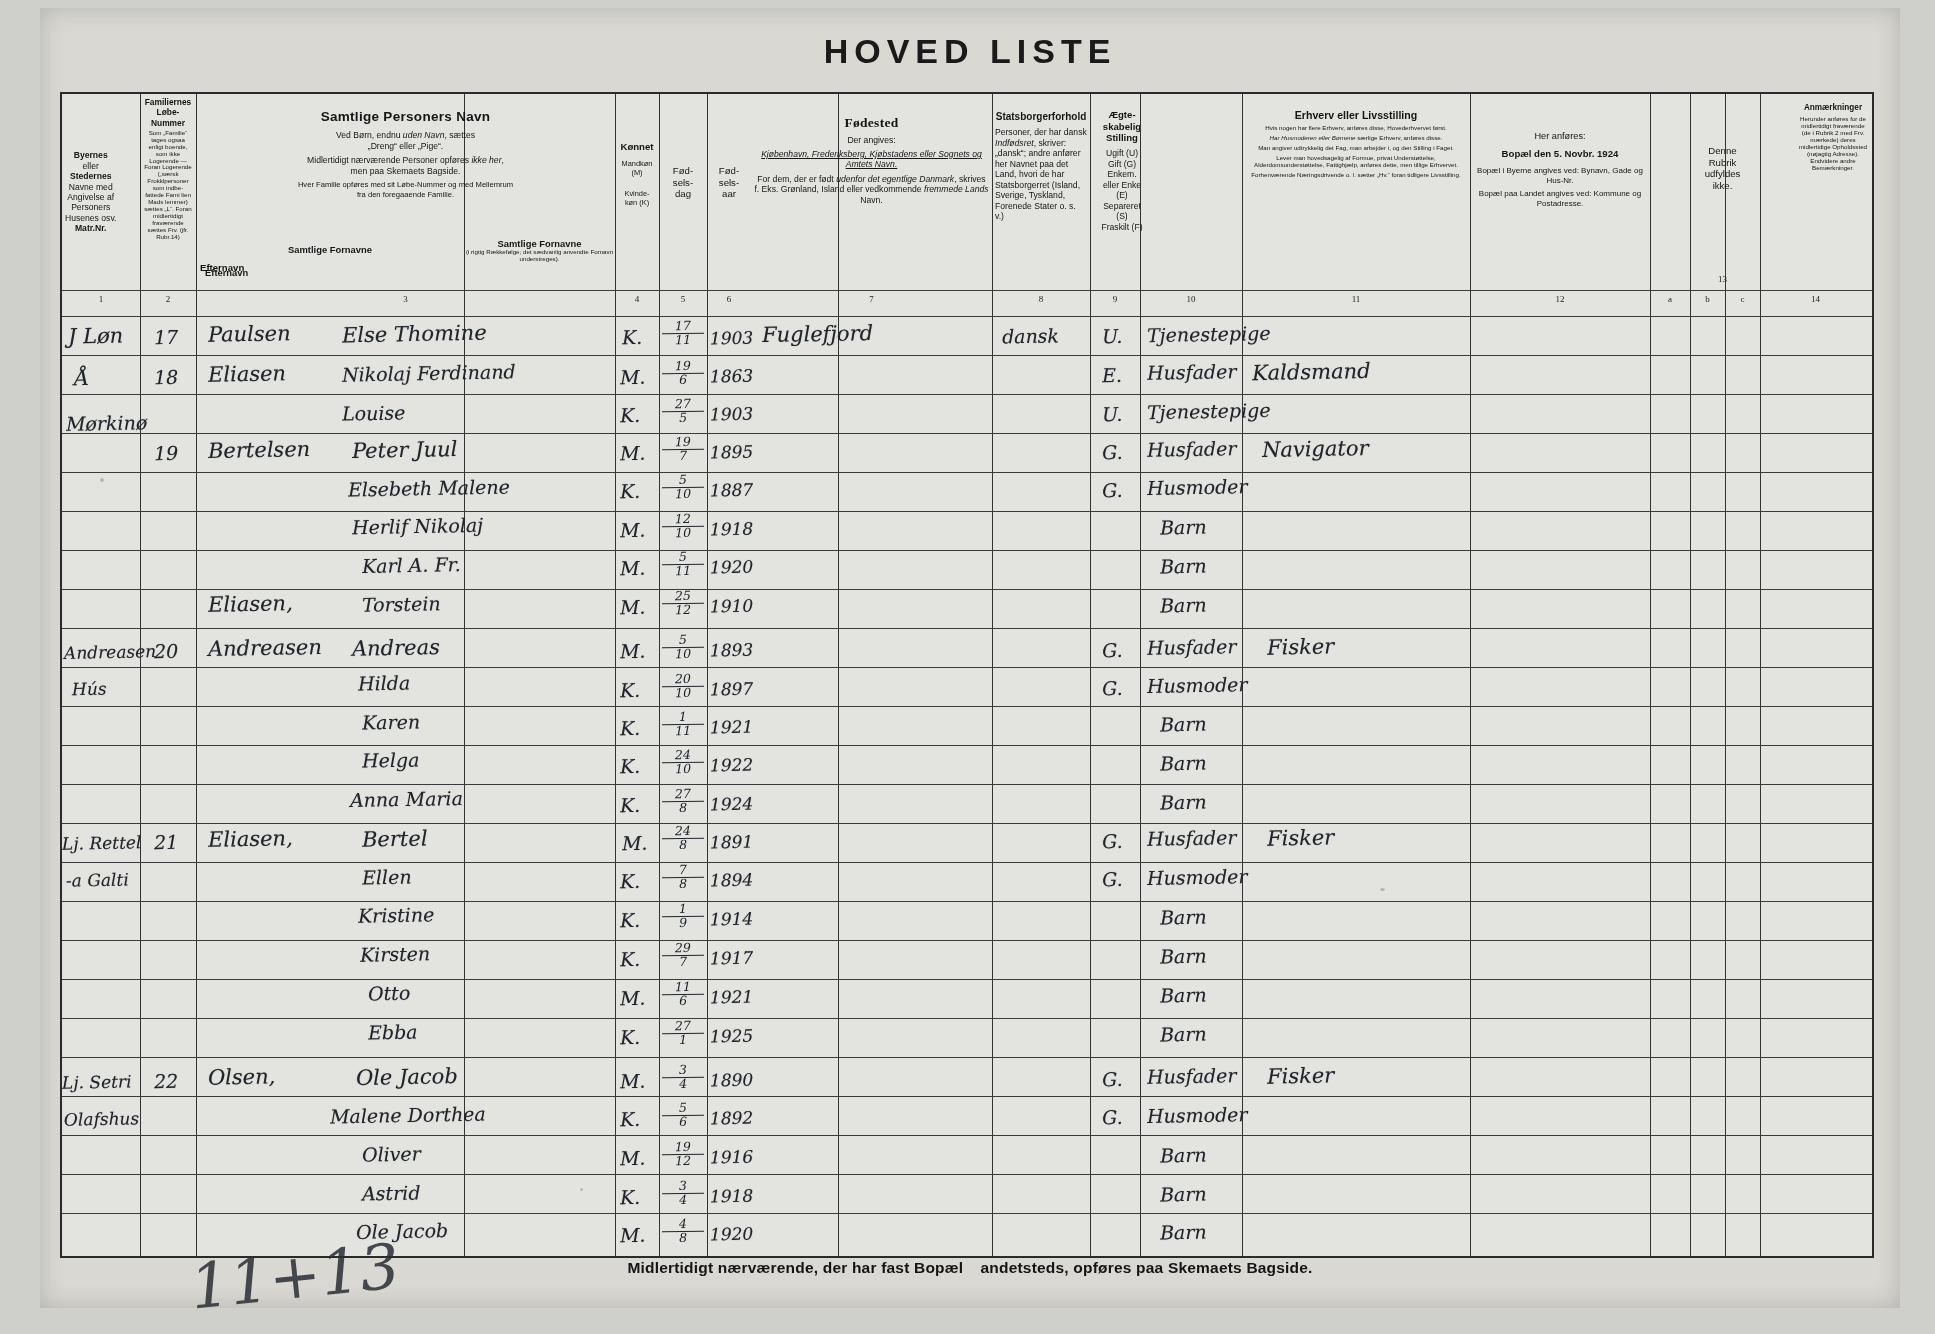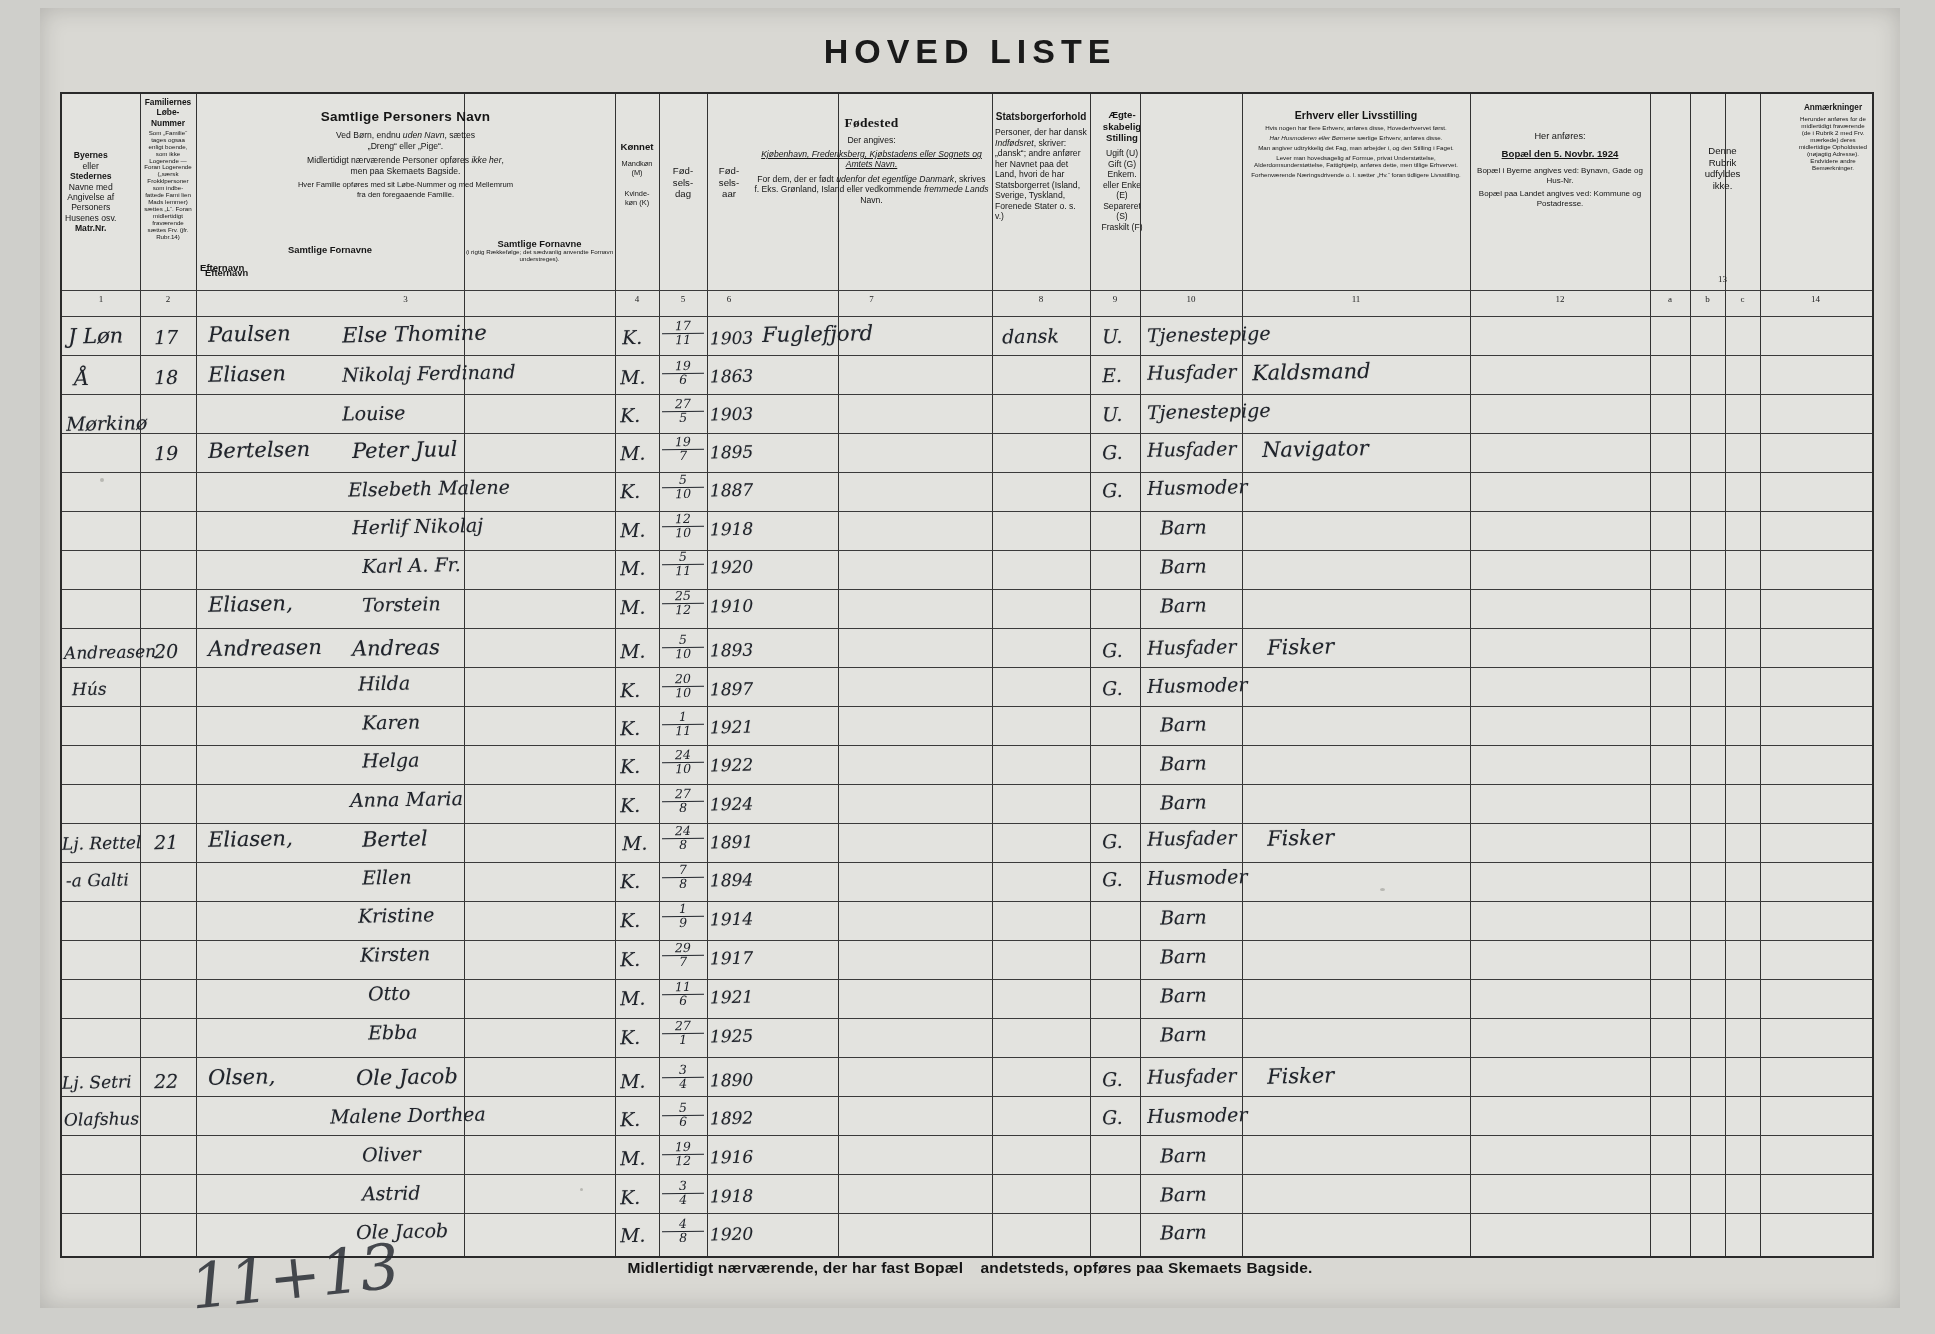--- a/index.html
+++ b/index.html
@@ -131,21 +131,21 @@
         <b style="margin-top:12px;font-size:10.6px;">Erhverv eller Livsstilling</b>
         <div class="tiny" style="margin-top:3px;">Hvis nogen har flere Erhverv, anføres disse, Hovederhvervet først.</div>
         <div class="tiny" style="margin-top:3px;"><i>Har Husmoderen eller Børnene</i> særlige Erhverv, anføres disse.</div>
         <div class="tiny" style="margin-top:3px;">Man angiver udtrykkelig det Fag, man arbejder i, og den Stilling i Faget.</div>
         <div class="tiny" style="margin-top:3px;">Lever man hovedsagelig af Formue, privat Understøttelse, Alderdomsunderstøttelse, Fattighjælp, anføres dette, men tillige Erhvervet.</div>
         <div class="tiny" style="margin-top:3px;">Forhenværende Næringsdrivende o. l. sætter „Hv.“ foran tidligere Livsstilling.</div>
       </div>
 
       <div class="hdr" style="left:1408px;top:0;width:180px;height:196px;">
         <div style="margin-top:34px;font-size:9.2px;">Her anføres:</div>
-        <div style="margin-top:6px;font-weight:bold;font-size:9.6px;text-decoration:underline;">Bopæl den 5. Novbr. 1924</div>
+        <div style="margin-top:6px;font-weight:bold;font-size:9.6px;">Bopæl den 5. Novbr. 1924</div>
         <div style="margin-top:6px;font-size:8px;">Bopæl i Byerne angives ved: Bynavn, Gade og Hus-Nr.</div>
         <div style="margin-top:4px;font-size:8px;">Bopæl paa Landet angives ved: Kommune og Postadresse.</div>
       </div>
 
       <div class="hdr" style="left:1588px;top:0;width:145px;height:186px;">
         <div style="margin-top:48px;font-size:9.6px;">Denne<br>Rubrik<br>udfyldes<br>ikke.</div>
       </div>
       <div class="hdr" style="left:1733px;top:0;width:76px;height:196px;">
         <b style="margin-top:6px;font-size:8.2px;">Anmærkninger</b>
         <div class="tiny" style="margin-top:3px;">Herunder anføres for de midlertidigt fraværende (de i Rubrik 2 med Frv. mærkede) deres midlertidige Opholdssted (nøjagtig Adresse). Endvidere andre Bemærkninger.</div>

